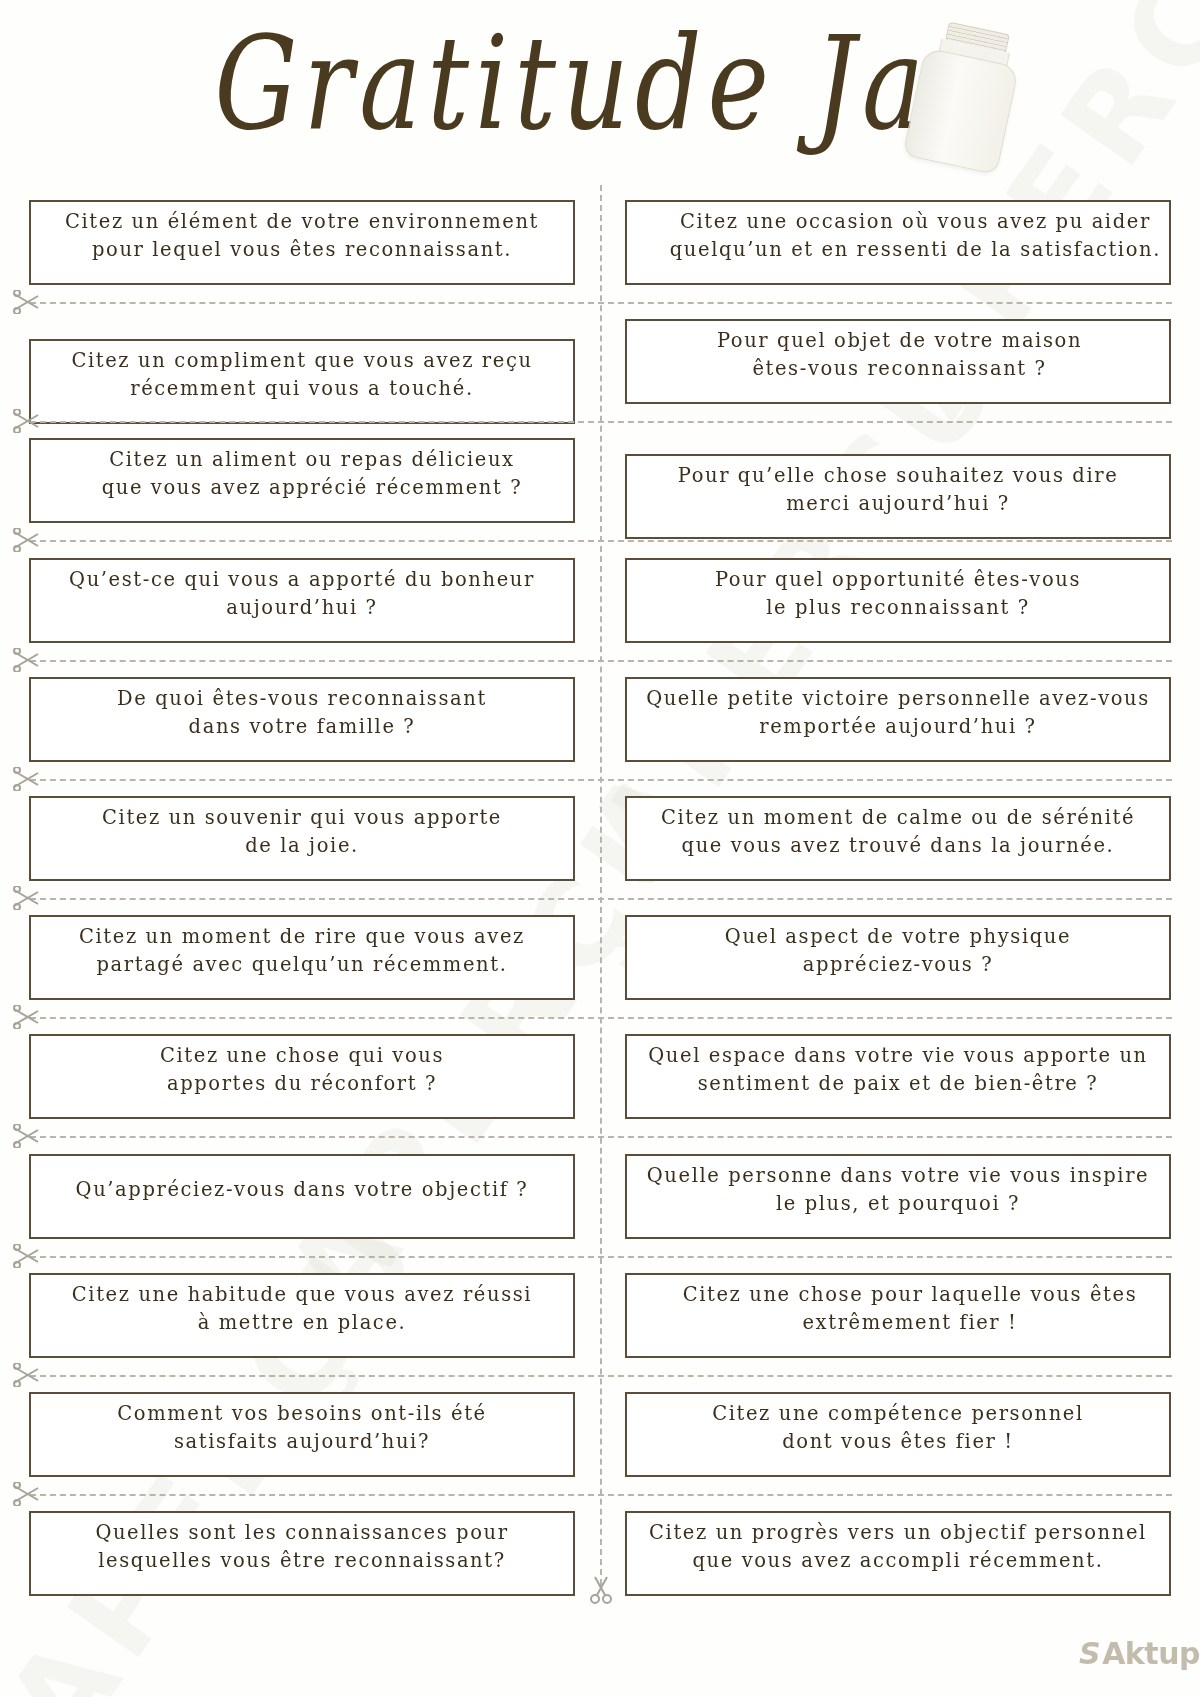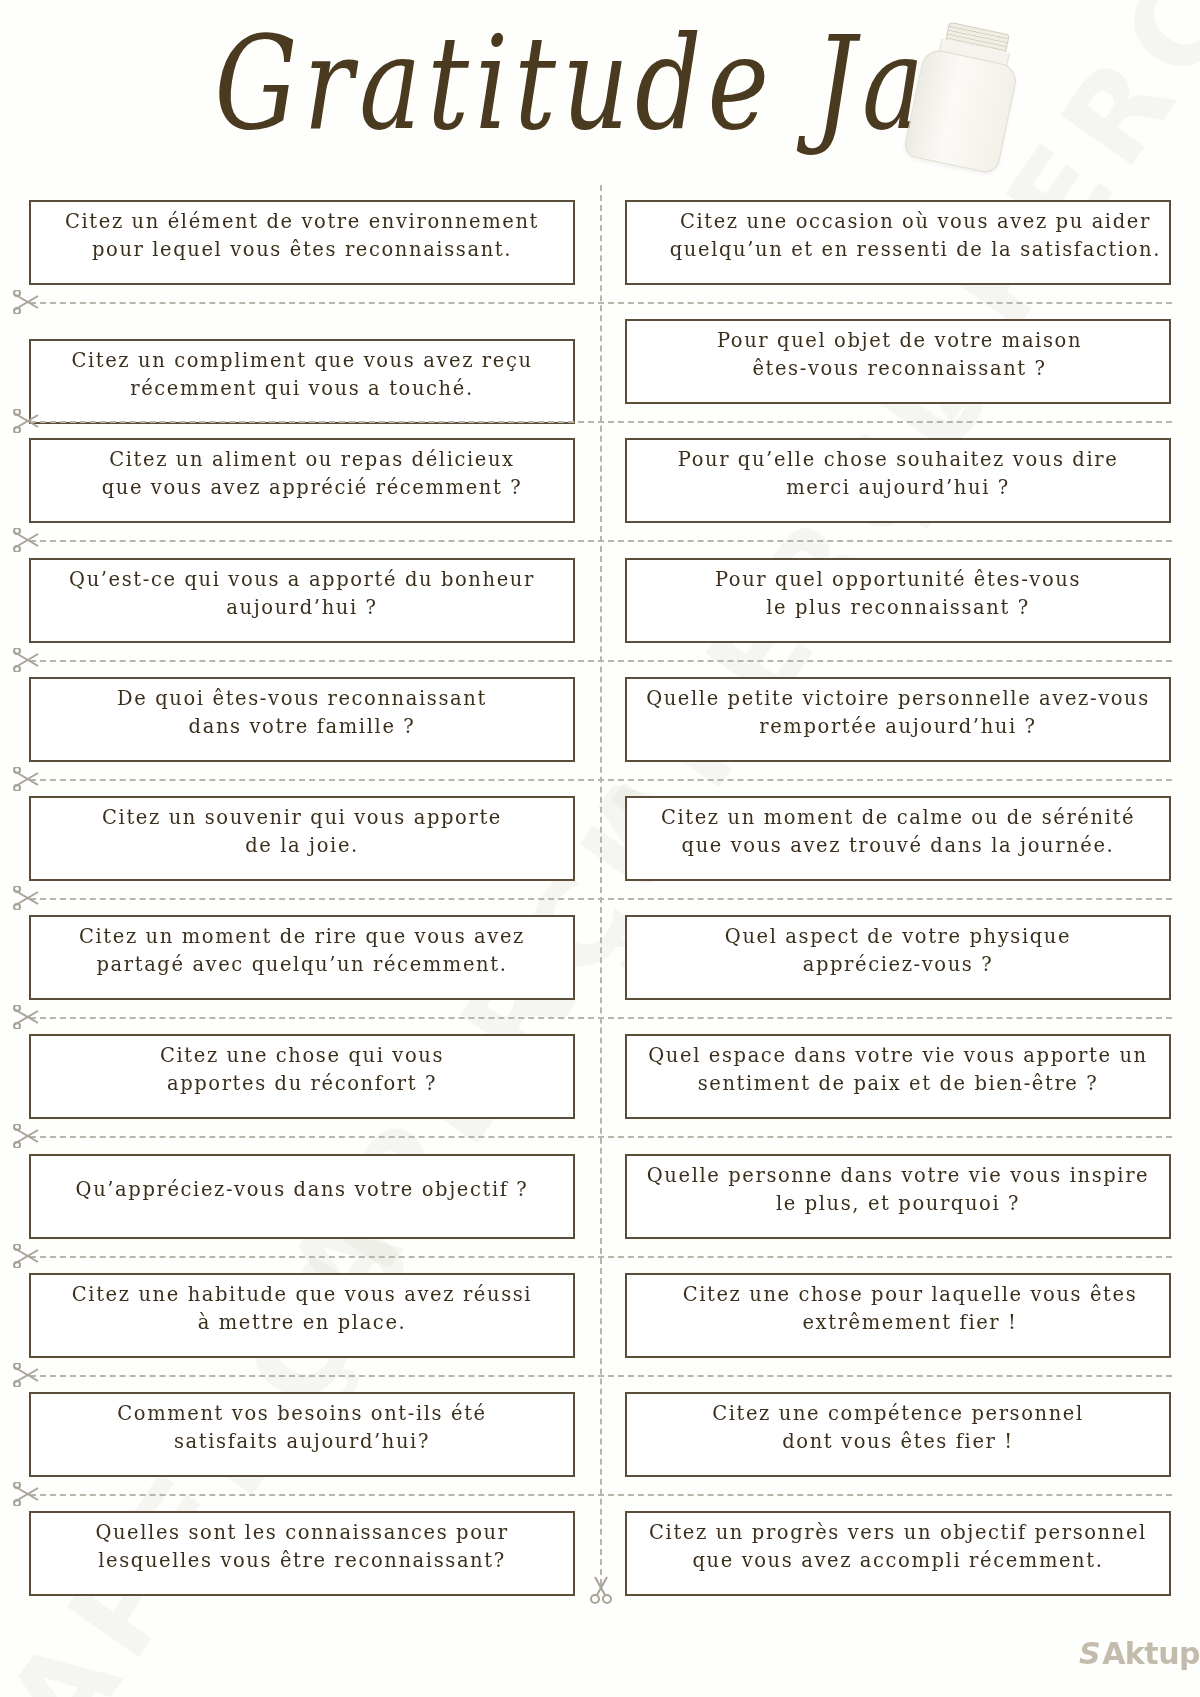--- a/index.html
+++ b/index.html
@@ -190,21 +190,21 @@
         <line x1="2" y1="4" x2="26" y2="18"></line>
         <line x1="2" y1="20" x2="26" y2="6"></line>
         <circle cx="5" cy="3" r="3"></circle>
         <circle cx="5" cy="21" r="3"></circle>
       </g>
     </svg>
     <div class="card left" style="top: 438px; padding-left: 28px;">
       <div class="card-text">Citez un aliment ou repas délicieux
 que vous avez apprécié récemment ?</div>
     </div>
-    <div class="card right" style="top: 438px;">
+    <div class="card right" style="top: 454px;">
       <div class="card-text">Pour qu’elle chose souhaitez vous dire
 merci aujourd’hui ?</div>
     </div>
     <div class="cutline" style="top: 540px;"></div>
     <svg class="scissors" viewBox="0 0 28 24" style="top: 528px;">
       <g fill="none" stroke="currentColor" stroke-width="2">
         <line x1="2" y1="4" x2="26" y2="18"></line>
         <line x1="2" y1="20" x2="26" y2="6"></line>
         <circle cx="5" cy="3" r="3"></circle>
         <circle cx="5" cy="21" r="3"></circle>

